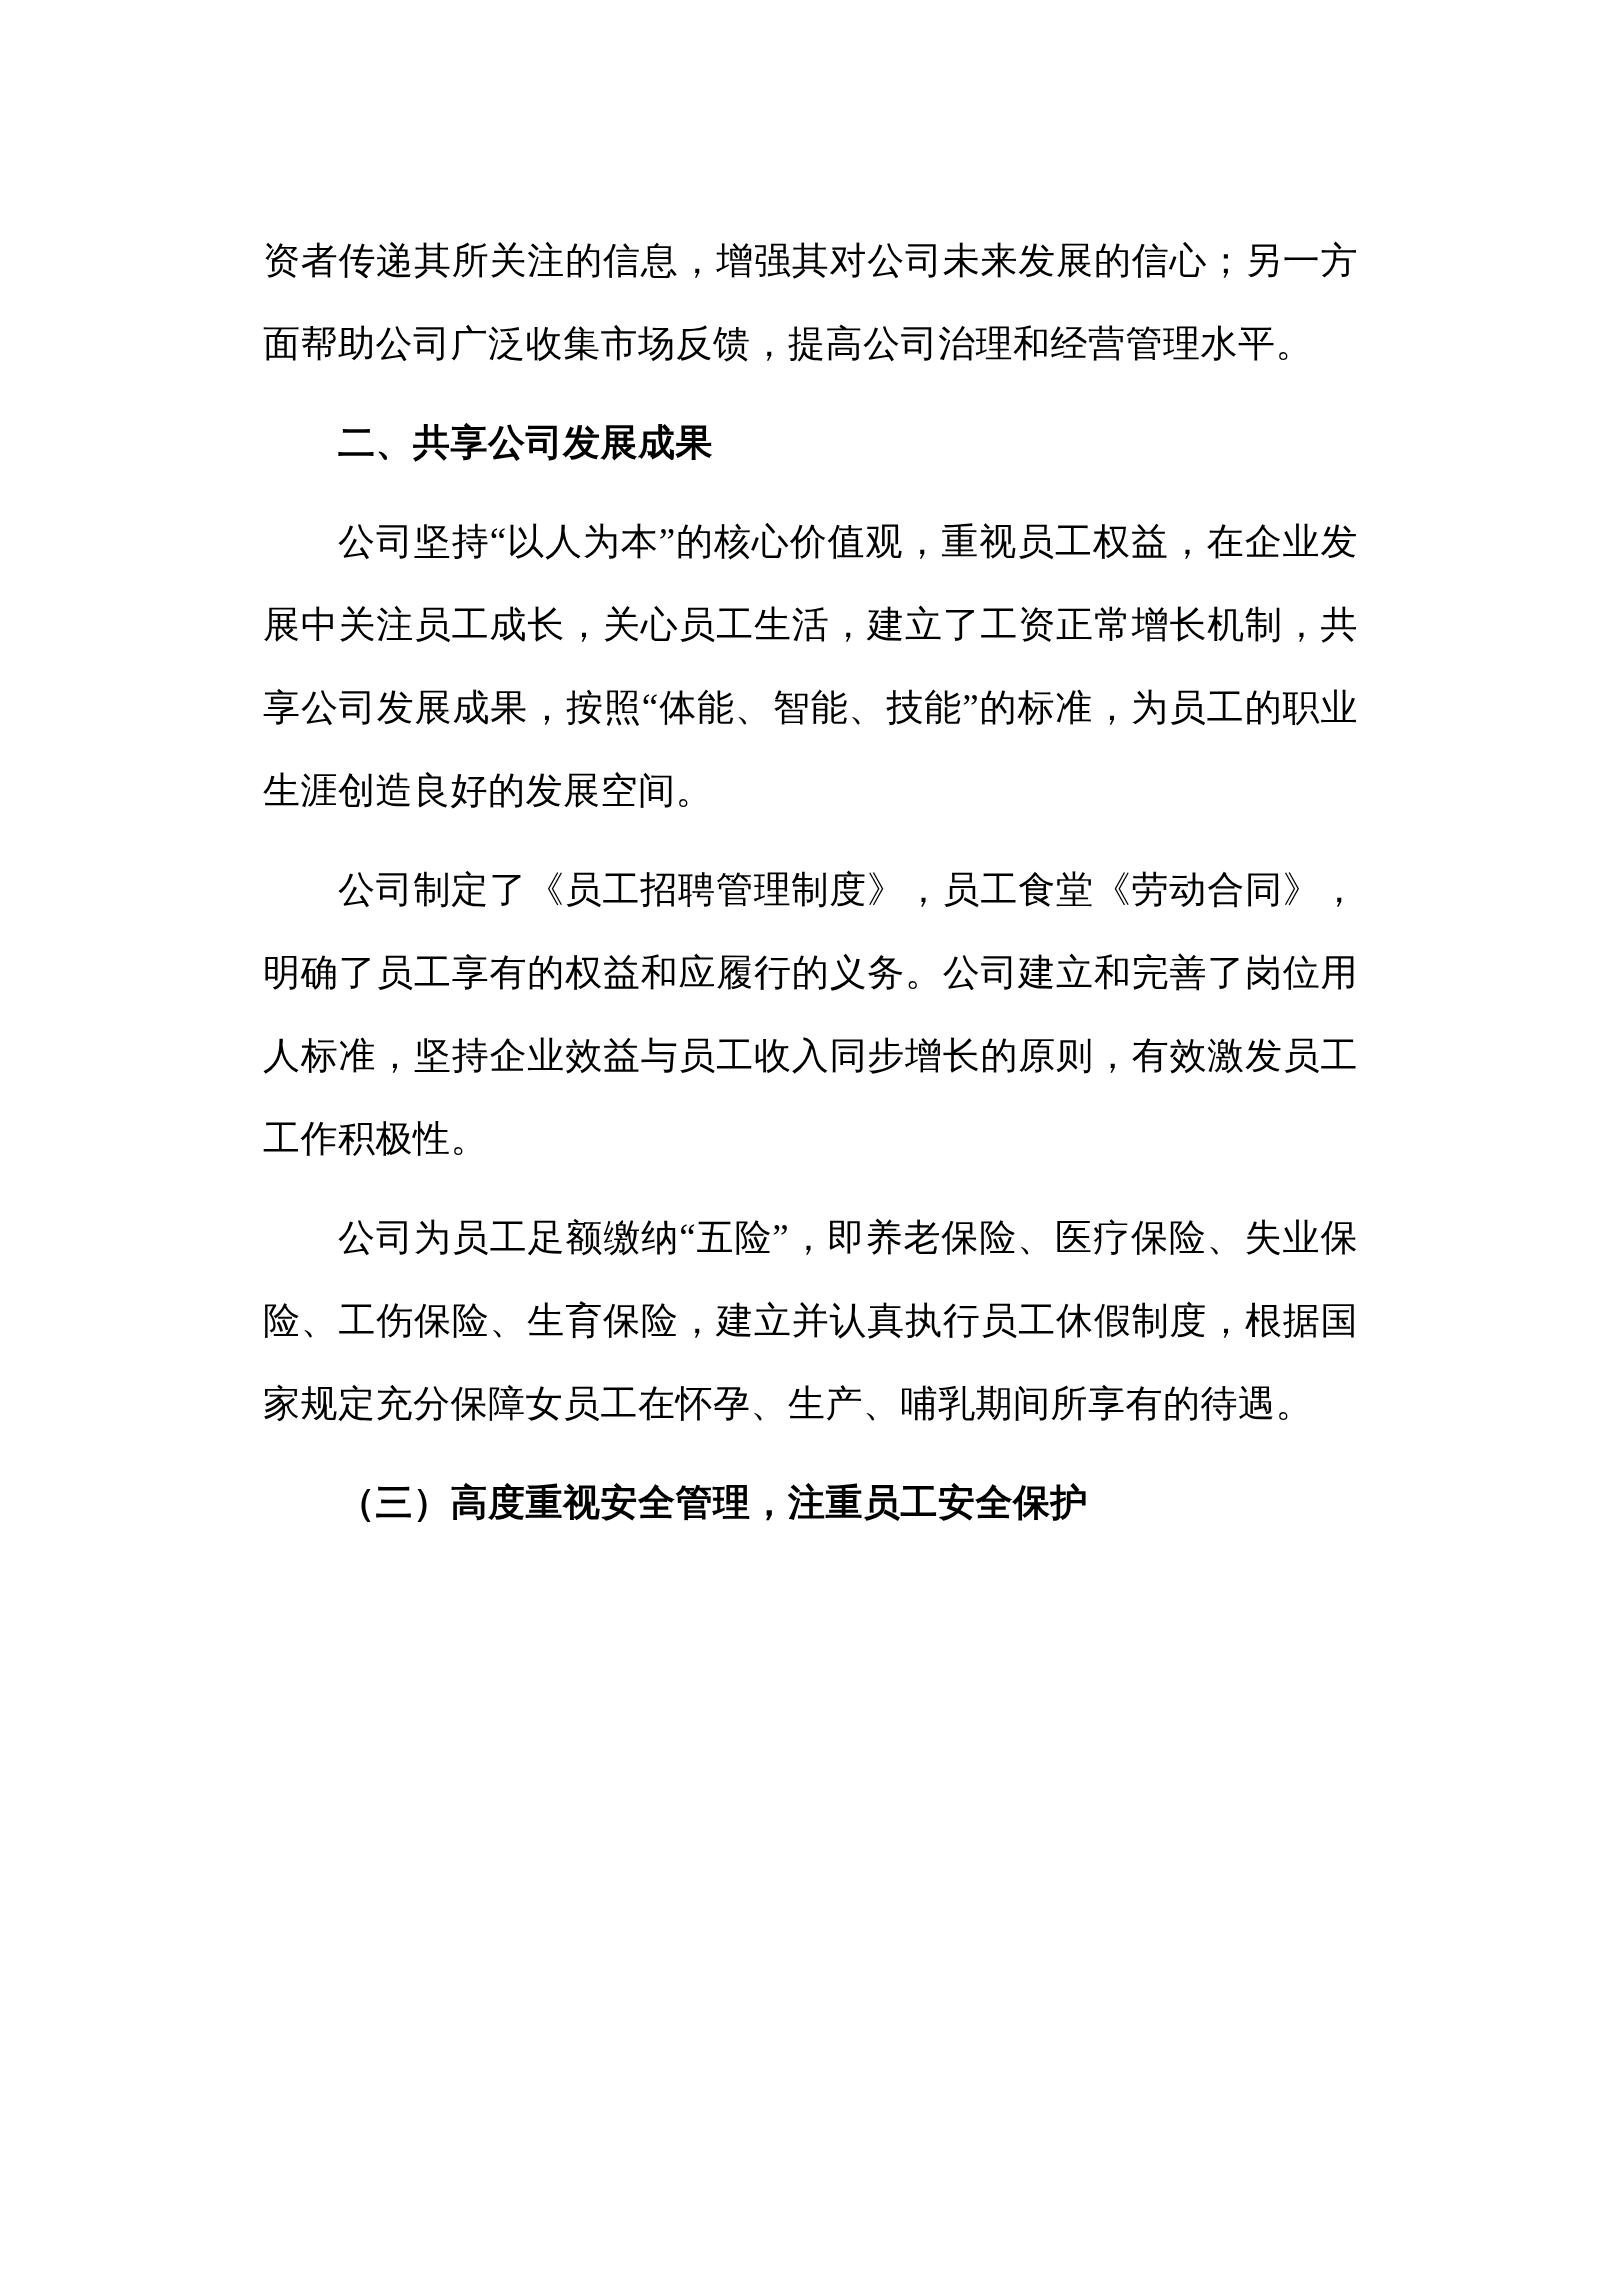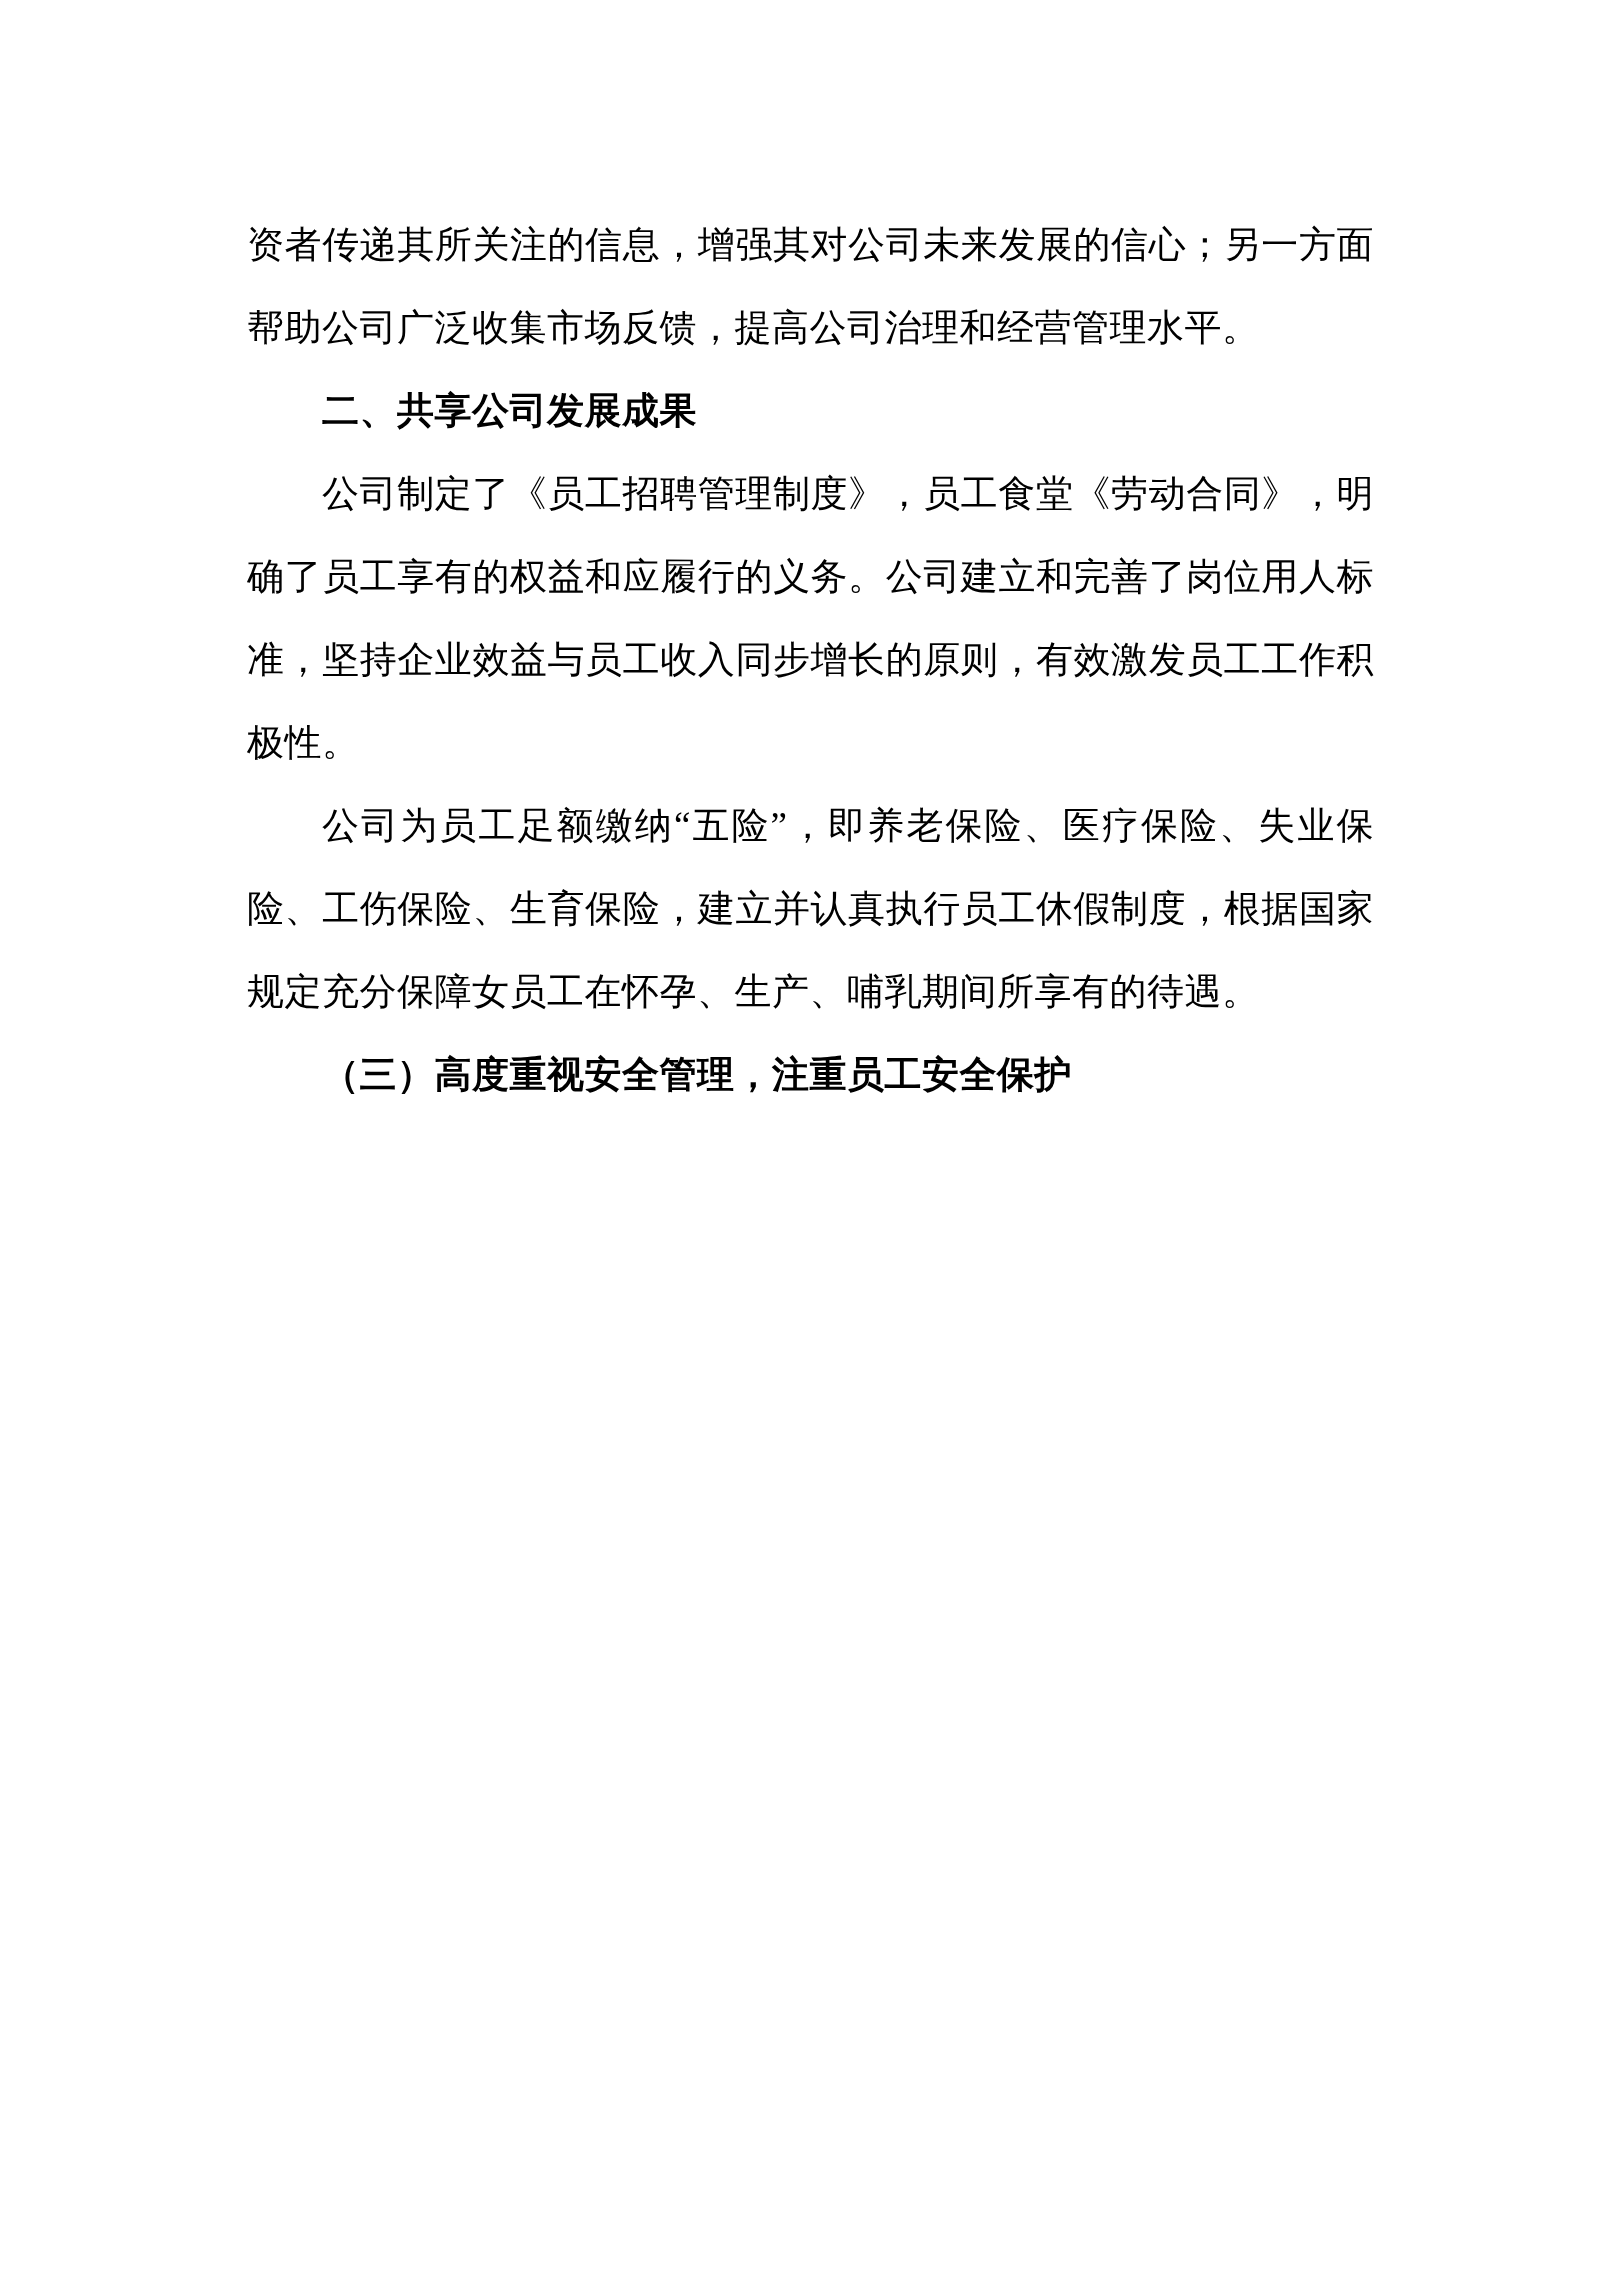--- a/index.html
+++ b/index.html
@@ -11,21 +11,21 @@
     position: relative;
     width: 1621px;
     height: 2293px;
     margin: 0 auto;
     background: #ffffff;
     box-sizing: border-box;
     padding: 203px 247px 59px 247px;
     overflow: hidden;
   }
   .doc-block {
-    margin: 0;
+    margin: 16px;
     padding: 0;
     font-size: 37px;
     line-height: 83px;
     color: #000000;
     text-align: justify;
     text-align-last: left;
     word-break: break-all;
     overflow-wrap: anywhere;
     letter-spacing: 0.5px;
   }
@@ -50,20 +50,21 @@
 </style>
 </head>
 <body>
 
 <div class="page">
 
   <p class="doc-block body-font no-indent">资者传递其所关注的信息，增强其对公司未来发展的信心；另一方面帮助公司广泛收集市场反馈，提高公司治理和经营管理水平。</p>
 
   <h2 class="doc-block heading-1 indent">二、共享公司发展成果</h2>
 
+  <p class="doc-block body-font indent">公司坚持“以人为本”的核心价值观，重视员工权益，在企业发展中关注员工成长，关心员工生活，建立了工资正常增长机制，共享公司发展成果，按照“体能、智能、技能”的标准，为员工的职业生涯创造良好的发展空间。</p>
 
 
   <p class="doc-block body-font indent">公司制定了《员工招聘管理制度》，员工食堂《劳动合同》，明确了员工享有的权益和应履行的义务。公司建立和完善了岗位用人标准，坚持企业效益与员工收入同步增长的原则，有效激发员工工作积极性。</p>
 
 
 
   <p class="doc-block body-font indent">公司为员工足额缴纳“五险”，即养老保险、医疗保险、失业保险、工伤保险、生育保险，建立并认真执行员工休假制度，根据国家规定充分保障女员工在怀孕、生产、哺乳期间所享有的待遇。</p>
 
   <h3 class="doc-block heading-2 indent">（三）高度重视安全管理，注重员工安全保护</h3>
 

